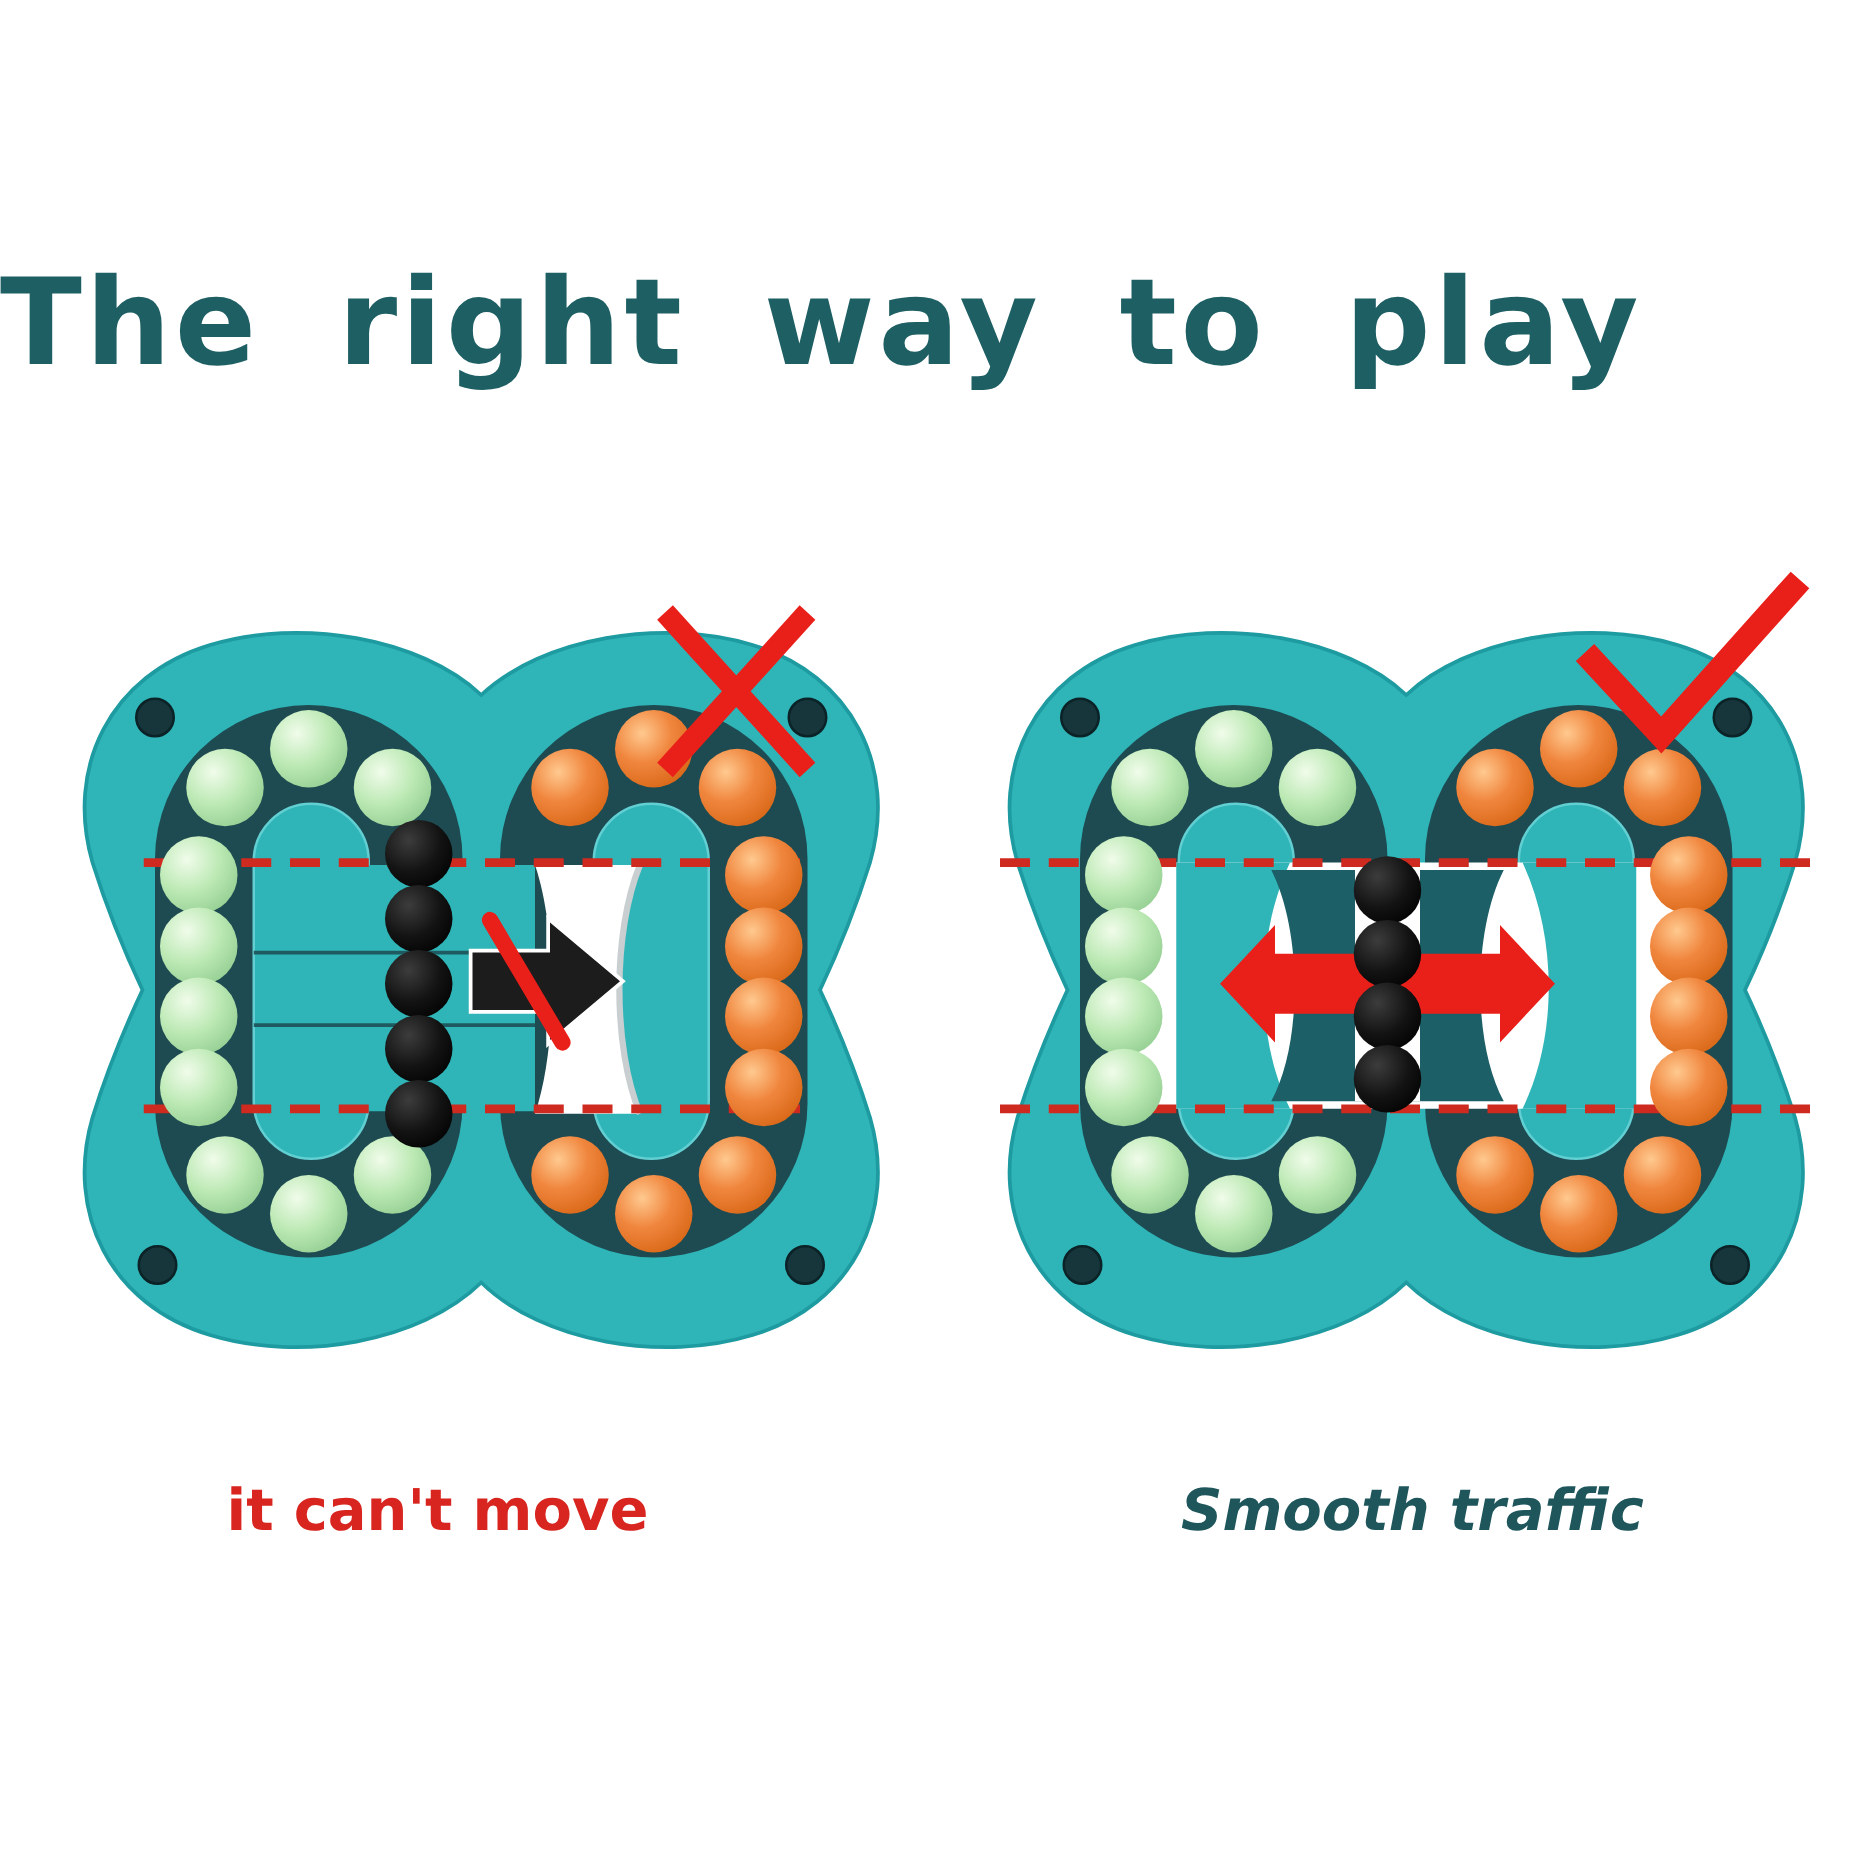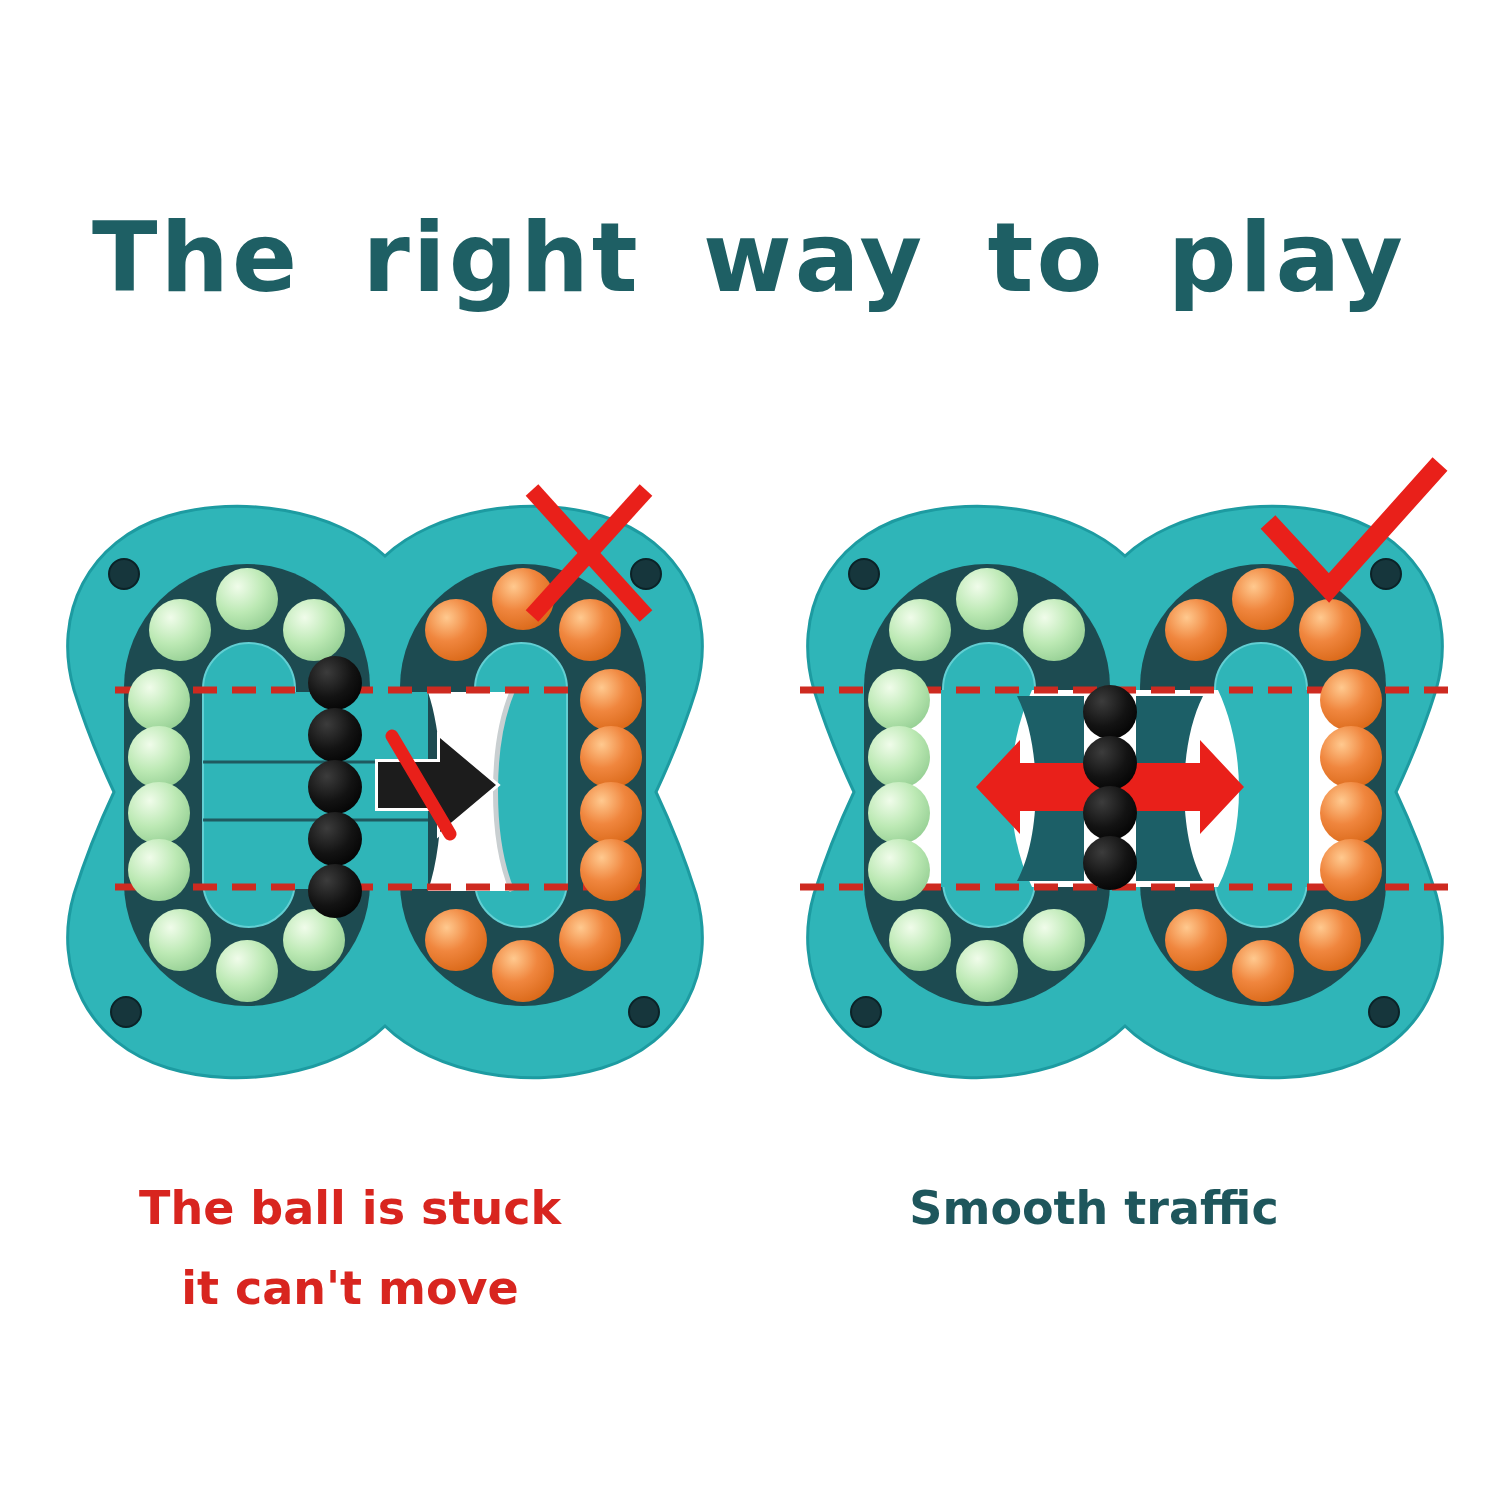--- a/index.html
+++ b/index.html
@@ -5,36 +5,35 @@
   html,body{margin:0;padding:0;}
   body{
     width:1500px;height:1500px;
     background:var(--background,#fff);
     font-family:"DejaVu Sans", sans-serif;
     position:relative;overflow:hidden;
   }
   .stage{position:absolute;inset:0;}
   .page-title{
     position:absolute;top:138px;left:0;width:1498px;
-    text-align:center;
     font-size:96px;font-weight:bold;
     letter-spacing:3px;word-spacing:26px;
     color:var(--title-text,#1e5f64);
   }
   .toy-figure{position:absolute;margin:0;padding:0;}
   .toy-figure svg{display:block;}
   .toy-wrong{left:40px;top:360px;}
   .toy-right{left:780px;top:360px;}
   .caption{
     position:absolute;top:1168px;
     font-size:46px;font-weight:bold;
     text-align:center;line-height:80px;
   }
   .caption-wrong{left:60px;width:580px;color:var(--caption-wrong,#d8251f);}
-  .caption-right{left:814px;width:560px;color:var(--caption-right,#1e565c);}
+  .caption-right{left:850px;width:560px;color:var(--caption-right,#1e565c);font-style:italic;}
 </style>
 </head>
 <body>
 
 <svg width="0" height="0" style="position:absolute" aria-hidden="true">
   <defs>
     <radialGradient id="gradGreen" cx="0.35" cy="0.3" r="0.85">
       <stop offset="0" stop-color="#f0fcea"></stop>
       <stop offset="0.5" stop-color="#bce9b4"></stop>
       <stop offset="1" stop-color="#8cc98c"></stop>
@@ -194,20 +193,19 @@
             <circle cx="330" cy="313" r="27" fill="url(#gradBlack)"></circle>
             <circle cx="330" cy="363" r="27" fill="url(#gradBlack)"></circle>
           </g>
 
         <polyline points="488,22 549,88 660,-36" fill="none" stroke="var(--annotation-red)" stroke-width="20"></polyline>
       </g>
     </svg>
   </figure>
 
   <figcaption class="caption caption-wrong">
-    <div>The ball is stuck</div>
     <div>it can't move</div>
   </figcaption>
   <figcaption class="caption caption-right">
     <div>Smooth traffic</div>
   </figcaption>
 
 </div>
 
 </body></html>

